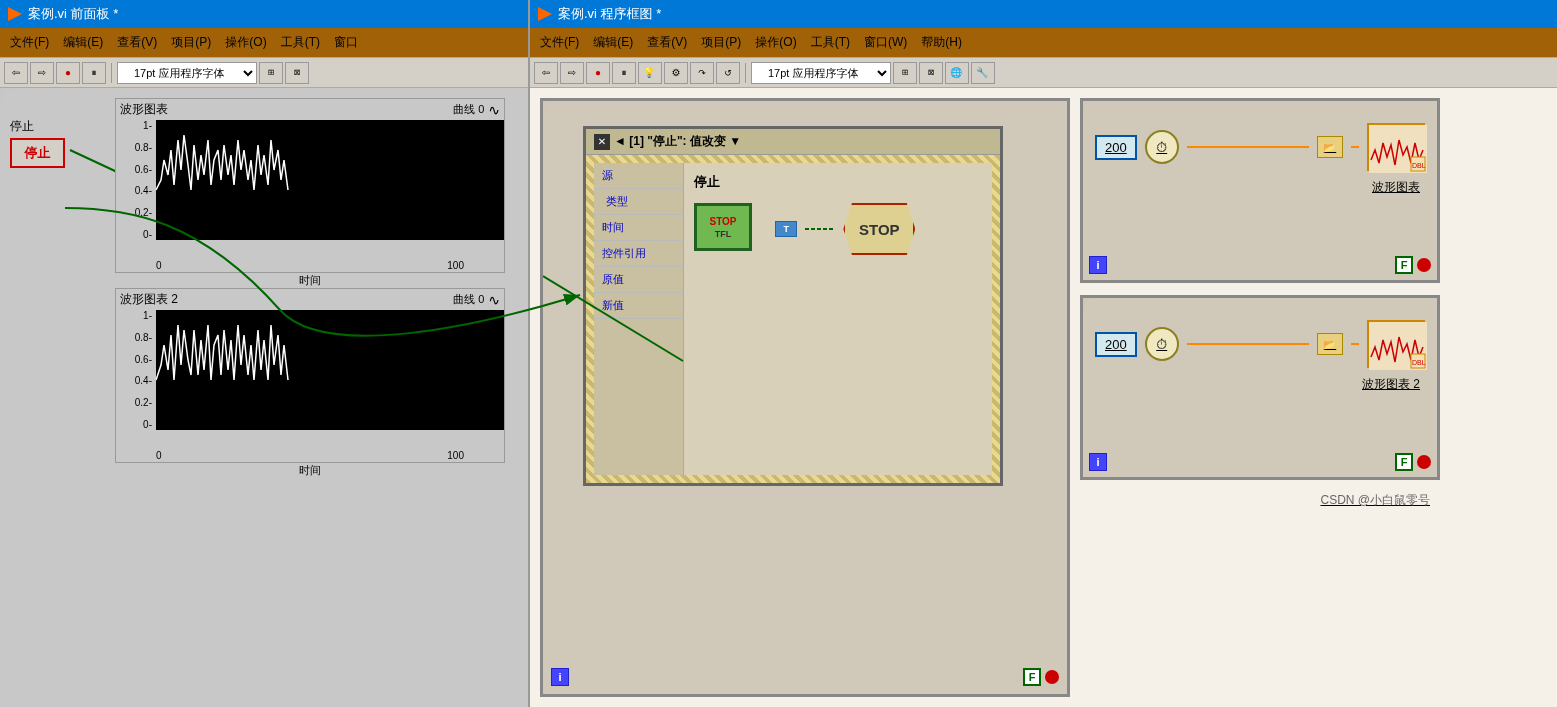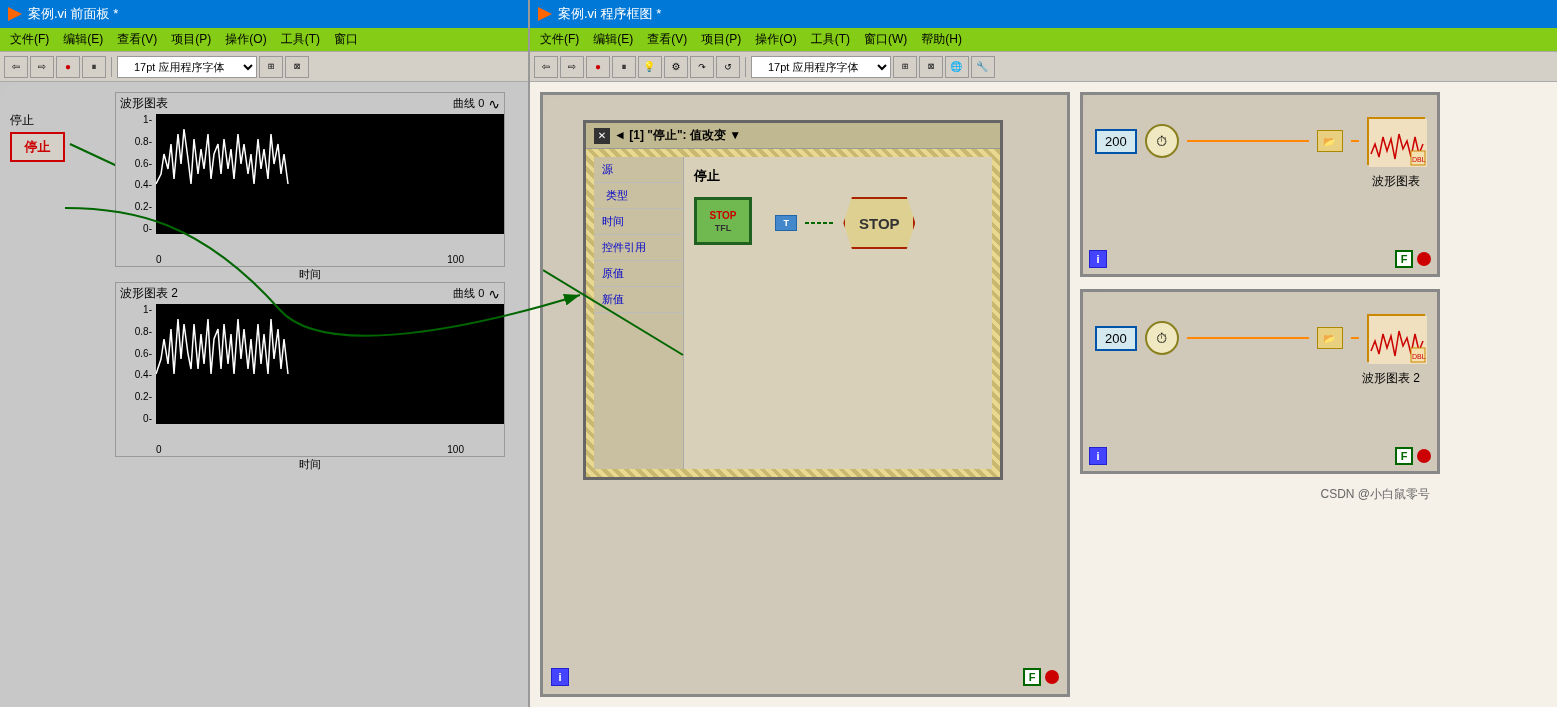--- a/index.html
+++ b/index.html
@@ -3,21 +3,21 @@
   <meta charset="utf-8">
   <style>
     * { box-sizing: border-box; margin: 0; padding: 0; }
     body { background: #f0f0f0; font-family: 'SimSun', '宋体', sans-serif; font-size: 12px; overflow: hidden; width: 1557px; height: 707px; }
     
     .main-container { display: flex; width: 1557px; height: 707px; }
     
     
     .left-panel { width: 530px; height: 707px; background: #d4d0c8; border-right: 2px solid #999; display: flex; flex-direction: column; }
     .panel-titlebar { height: 28px; background: #0078d7; display: flex; align-items: center; padding: 0 8px; color: white; font-size: 13px; gap: 6px; }
-    .panel-menubar { height: 24px; background: #84cc16; display: flex; align-items: center; padding: 0 4px; border-bottom: 1px solid #aaa; gap: 2px; }
+    .panel-menubar { height: 30px; background: #a16207; display: flex; align-items: center; padding: 0 4px; border-bottom: 1px solid #aaa; gap: 2px; }
     .menu-item { padding: 2px 6px; font-size: 12px; cursor: pointer; }
     .toolbar { height: 30px; background: #d4d0c8; display: flex; align-items: center; padding: 0 4px; border-bottom: 1px solid #aaa; gap: 2px; }
     .toolbar-btn { width: 24px; height: 22px; background: #d4d0c8; border: 1px solid #999; display: flex; align-items: center; justify-content: center; font-size: 10px; cursor: pointer; }
     .toolbar-separator { width: 1px; height: 20px; background: #999; margin: 0 3px; }
     .font-selector { height: 22px; background: white; border: 1px solid #999; padding: 0 12px; font-size: 11px; width: 140px; }
     
     .front-content { flex: 1; background: #c8c8c8; position: relative; padding: 10px; }
     
     
     .stop-button-area { position: absolute; left: 10px; top: 10px; }
@@ -263,21 +263,21 @@
 
         <div style="position:absolute;bottom:8px;left:8px;">
           <div style="width:18px;height:18px;background:#4444ff;color:white;display:flex;align-items:center;justify-content:center;font-size:11px;font-weight:bold;border:1px solid #2222cc;">i</div>
         </div>
         <div style="position:absolute;bottom:8px;right:8px;display:flex;align-items:center;gap:4px;">
           <div style="width:18px;height:18px;background:white;color:#006600;display:flex;align-items:center;justify-content:center;font-size:11px;font-weight:bold;border:2px solid #006600;">F</div>
           <div style="width:14px;height:14px;border-radius:50%;background:#cc0000;"></div>
         </div>
       </div>
 
-      <div style="display:flex;flex-direction:column;gap:12px;">
+      <div style="display:flex;flex-direction:column;gap:12px;text-decoration:underline;">
 
         <div style="width:360px;height:185px;background:#d0c8b8;border:3px solid #888;position:relative;padding:12px;">
 
           <svg style="position:absolute;left:0;top:0;width:100%;height:100%;opacity:0.15;">
             <rect width="100%" height="100%" fill="url(#bdgrid)"></rect>
           </svg>
 
           <div style="display:flex;align-items:center;gap:8px;margin-top:10px;">
 
             <div style="background:#d4e8f0;border:2px solid #0055aa;padding:3px 8px;font-size:13px;min-width:38px;text-align:center;">200</div>

